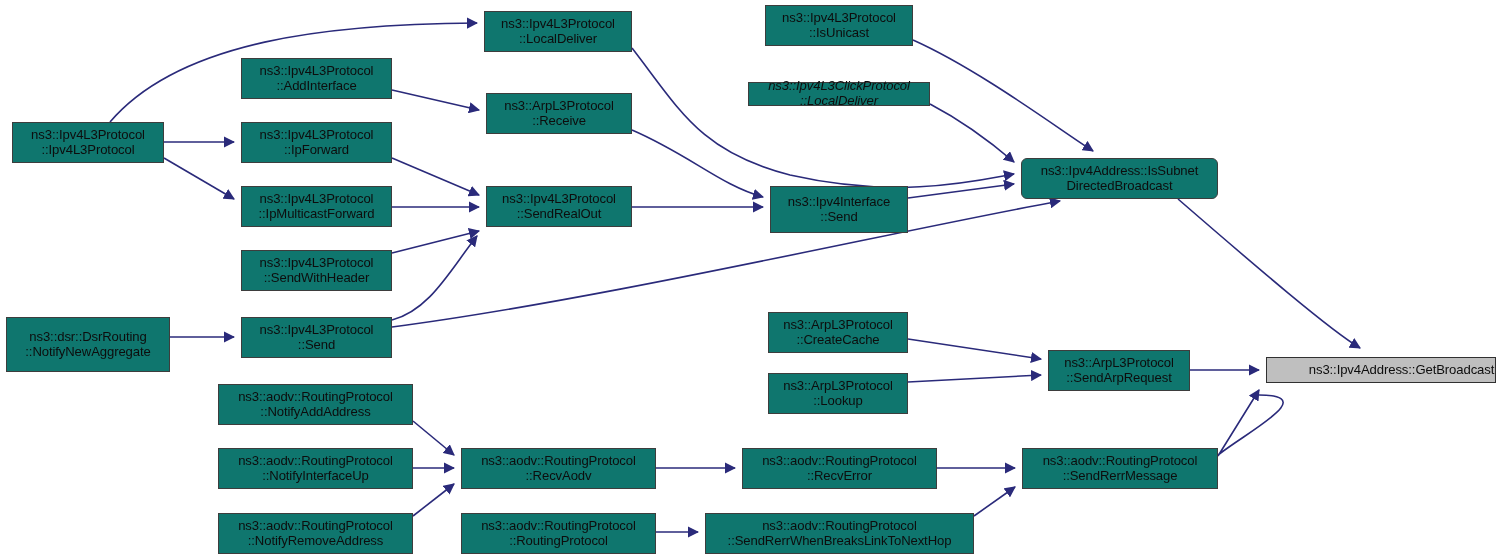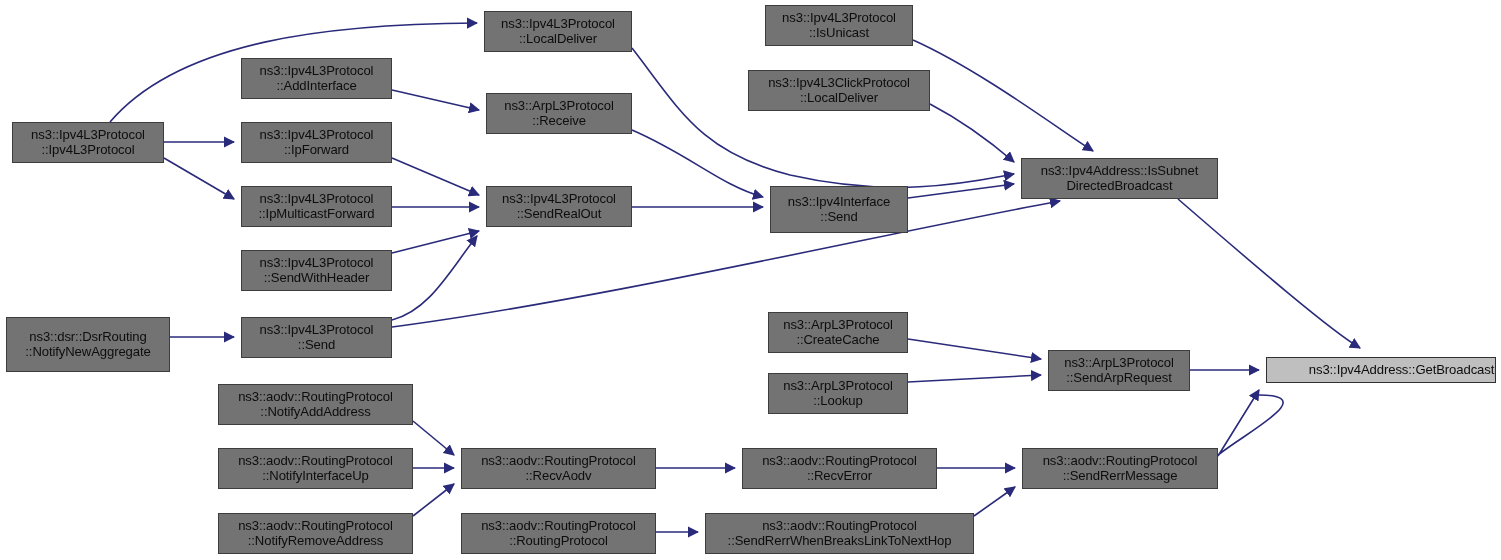--- a/index.html
+++ b/index.html
@@ -9,21 +9,21 @@
     height:560px;
     background:#ffffff;
     overflow:hidden;
     font-family:"Liberation Sans", sans-serif;
   }
   #edges{position:absolute;left:0;top:0;width:1501px;height:560px;}
   .node{
     position:absolute;
     box-sizing:border-box;
     border:1px solid #3d3d3d;
-    background:#737373;
+    background:#0f766e;
     color:#0d0d0d;
     display:flex;
     align-items:center;
     justify-content:center;
     text-align:center;
     line-height:1.14;
     font-size:13.1px;
     letter-spacing:-0.1px;
     white-space:pre-line;
     padding:0 2px;
@@ -90,25 +90,25 @@
     <div class="node" style="left: 241px; top: 317px; width: 151px; height: 41px;">ns3::Ipv4L3Protocol
 ::Send</div>
     <div class="node" style="left: 484px; top: 11px; width: 148px; height: 41px;">ns3::Ipv4L3Protocol
 ::LocalDeliver</div>
     <div class="node" style="left: 486px; top: 93px; width: 146px; height: 41px;">ns3::ArpL3Protocol
 ::Receive</div>
     <div class="node" style="left: 486px; top: 186px; width: 146px; height: 41px;">ns3::Ipv4L3Protocol
 ::SendRealOut</div>
     <div class="node" style="left: 765px; top: 5px; width: 148px; height: 41px;">ns3::Ipv4L3Protocol
 ::IsUnicast</div>
-    <div class="node" style="left: 748px; top: 70px; width: 182px; height: 41px;">ns3::Ipv4L3ClickProtocol
+    <div class="node" style="left: 748px; top: 82px; width: 182px; height: 24px; font-style: italic;">ns3::Ipv4L3ClickProtocol
 ::LocalDeliver</div>
     <div class="node" style="left: 770px; top: 186px; width: 138px; height: 47px;">ns3::Ipv4Interface
 ::Send</div>
-    <div class="node" style="left: 1021px; top: 158px; width: 197px; height: 41px;">ns3::Ipv4Address::IsSubnet
+    <div class="node" style="left: 1021px; top: 158px; width: 197px; height: 41px; border-radius: 6px;">ns3::Ipv4Address::IsSubnet
 DirectedBroadcast</div>
     <div class="node" style="left: 768px; top: 312px; width: 140px; height: 41px;">ns3::ArpL3Protocol
 ::CreateCache</div>
     <div class="node" style="left: 768px; top: 373px; width: 140px; height: 41px;">ns3::ArpL3Protocol
 ::Lookup</div>
     <div class="node" style="left: 1048px; top: 350px; width: 142px; height: 41px;">ns3::ArpL3Protocol
 ::SendArpRequest</div>
     <div class="node highlight" style="left: 1266px; top: 357px; width: 230px; height: 26px; padding-left: 43px;">ns3::Ipv4Address::GetBroadcast</div>
     <div class="node" style="left: 218px; top: 384px; width: 195px; height: 41px;">ns3::aodv::RoutingProtocol
 ::NotifyAddAddress</div>

